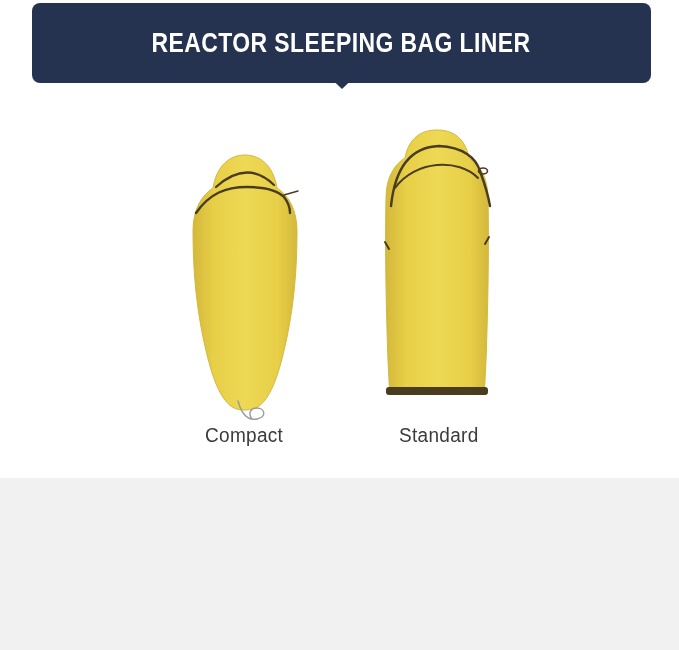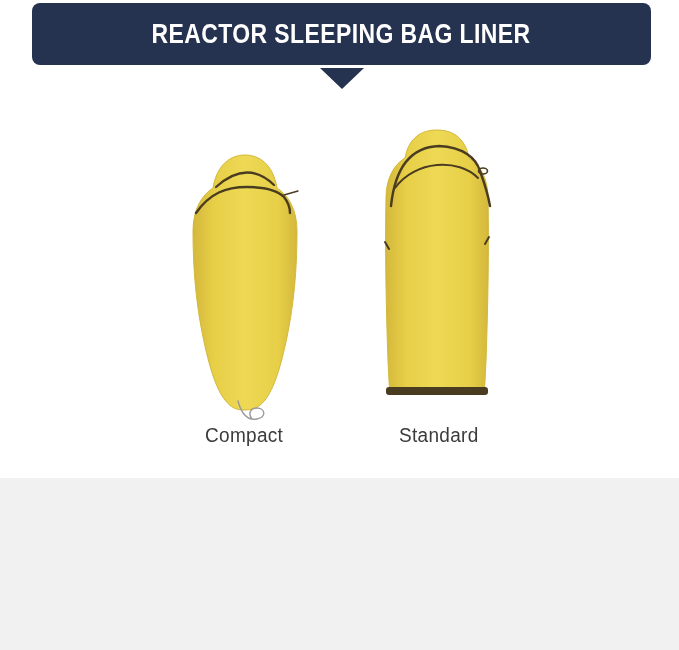--- a/index.html
+++ b/index.html
@@ -9,21 +9,21 @@
     height: 650px;
     overflow: hidden;
     background: #ffffff;
     font-family: "Liberation Sans", sans-serif;
   }
 
   
   .banner {
     position: absolute;
     left: 32px; top: 3px;
-    width: 619px; height: 62px;
+    width: 619px; height: 80px;
     background: var(--navy);
     border-radius: 8px;
     display: flex; align-items: center; justify-content: center;
   }
   .banner-text {
     display: inline-block;
     transform: scaleX(0.82);
     transform-origin: center;
     color: var(--banner-text);
     font-size: 28px;

